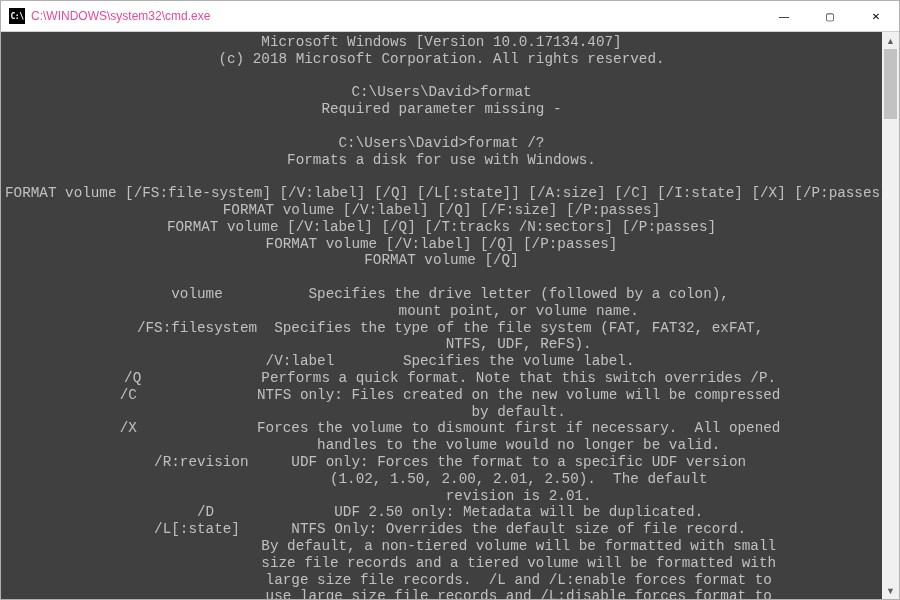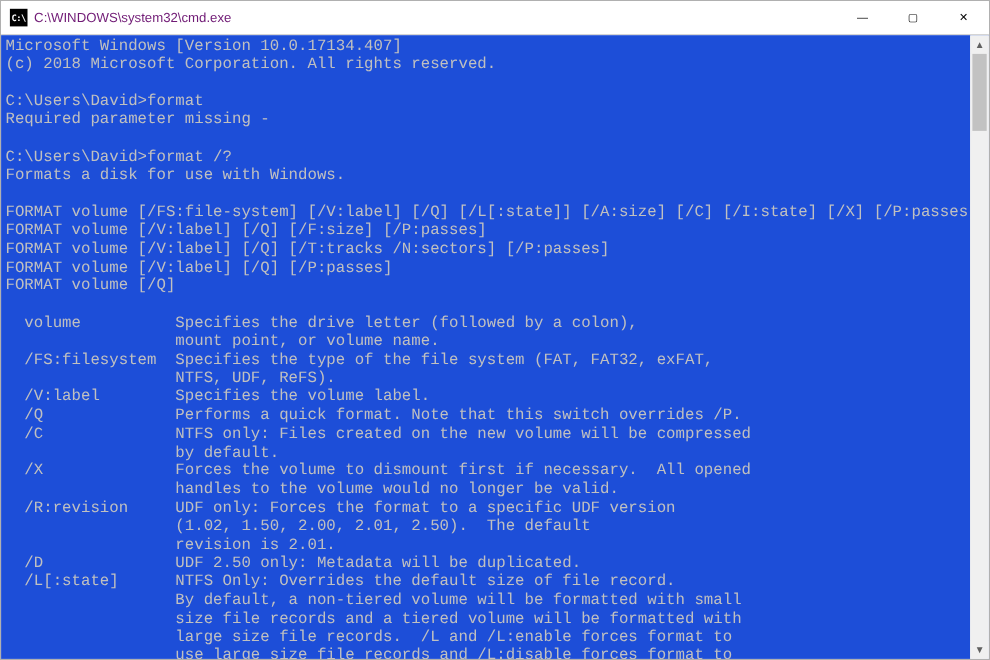--- a/index.html
+++ b/index.html
@@ -38,40 +38,41 @@
     justify-content: center;
     font-size: 8px;
     color: #fff;
     font-family: Consolas, monospace;
     font-weight: bold;
     letter-spacing: -0.5px;
   }
   .titlebar .title {
     flex: 1;
     font-size: 12px;
-    color: #701a75;
+    color: #ec4899;
   }
   .titlebar .controls {
     display: flex;
     height: 100%;
   }
   .titlebar .ctrl {
     width: 46px;
     height: 100%;
     display: flex;
     align-items: center;
     justify-content: center;
     font-size: 10px;
     color: #000;
   }
   .client {
     flex: 1;
     display: flex;
-    background: #1d4ed8;
+    background: #404040;
     overflow: hidden;
+    text-align: center;
   }
   .terminal {
     flex: 1;
     padding: 2px 4px;
     font-family: "Consolas", "Courier New", monospace;
     font-size: 14.3px;
     line-height: 16.8px;
     color: #c0c0c0;
     white-space: pre;
     overflow: hidden;

